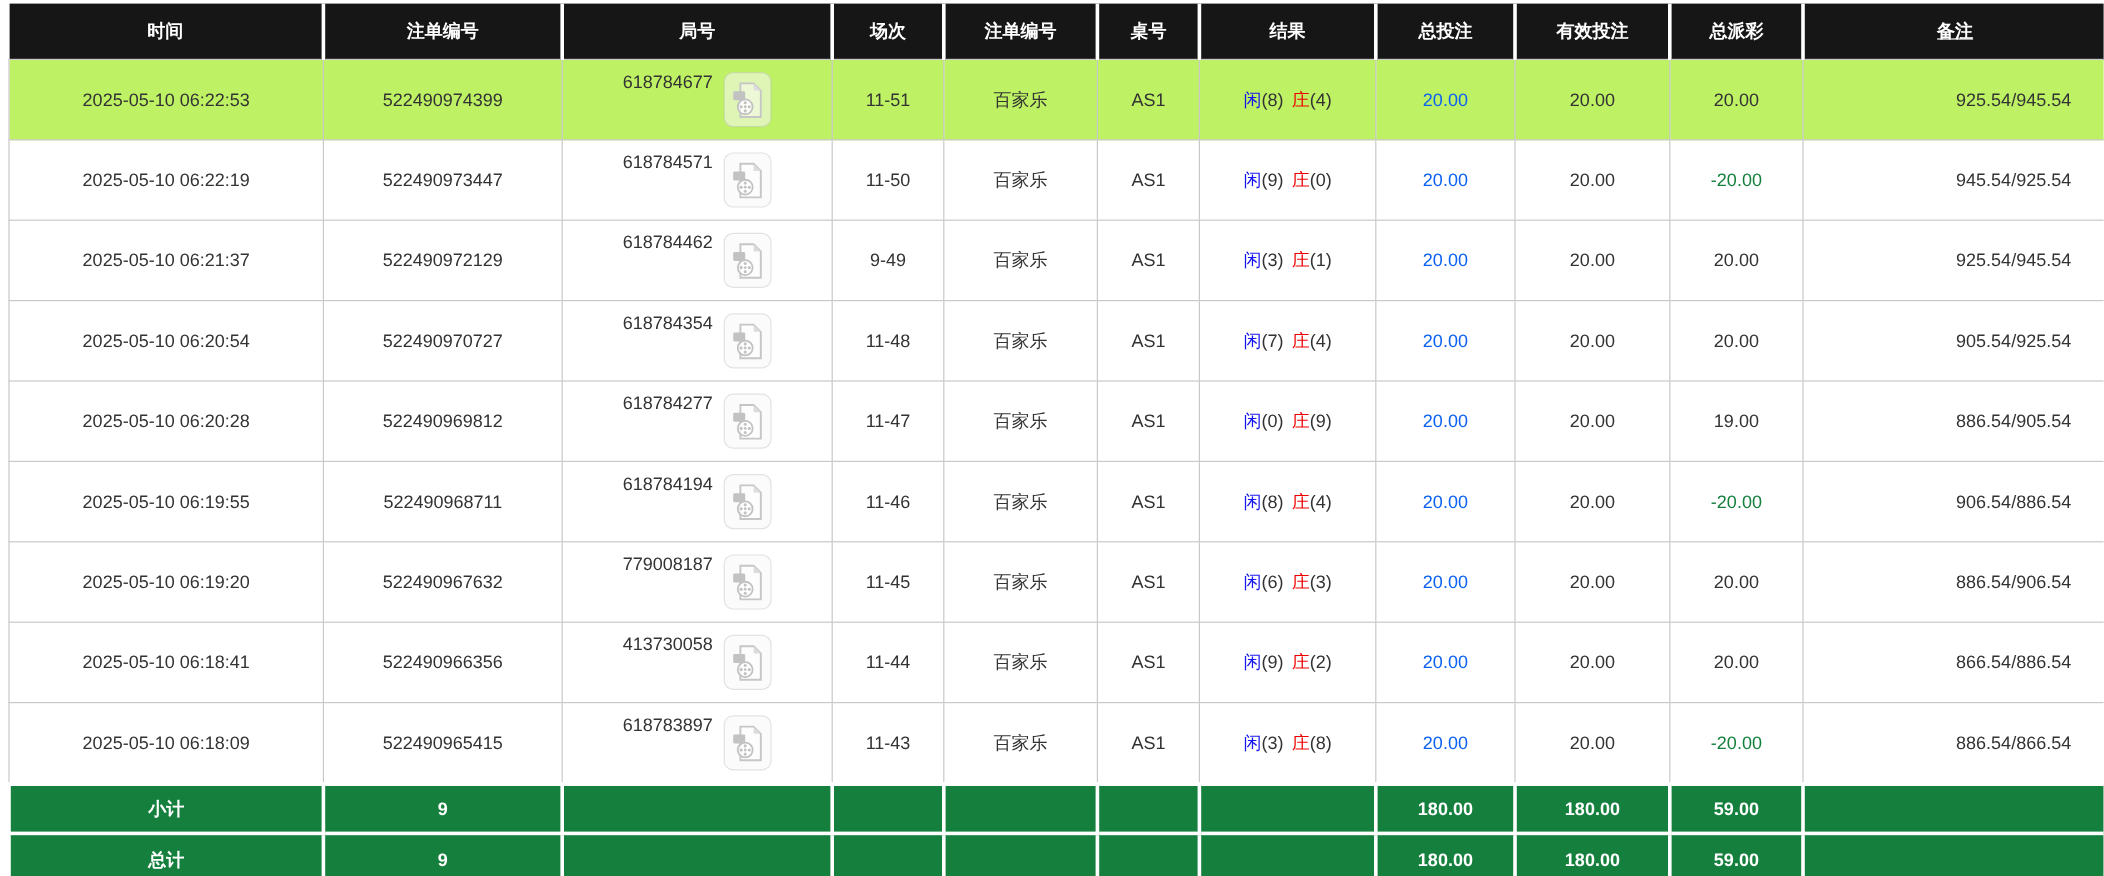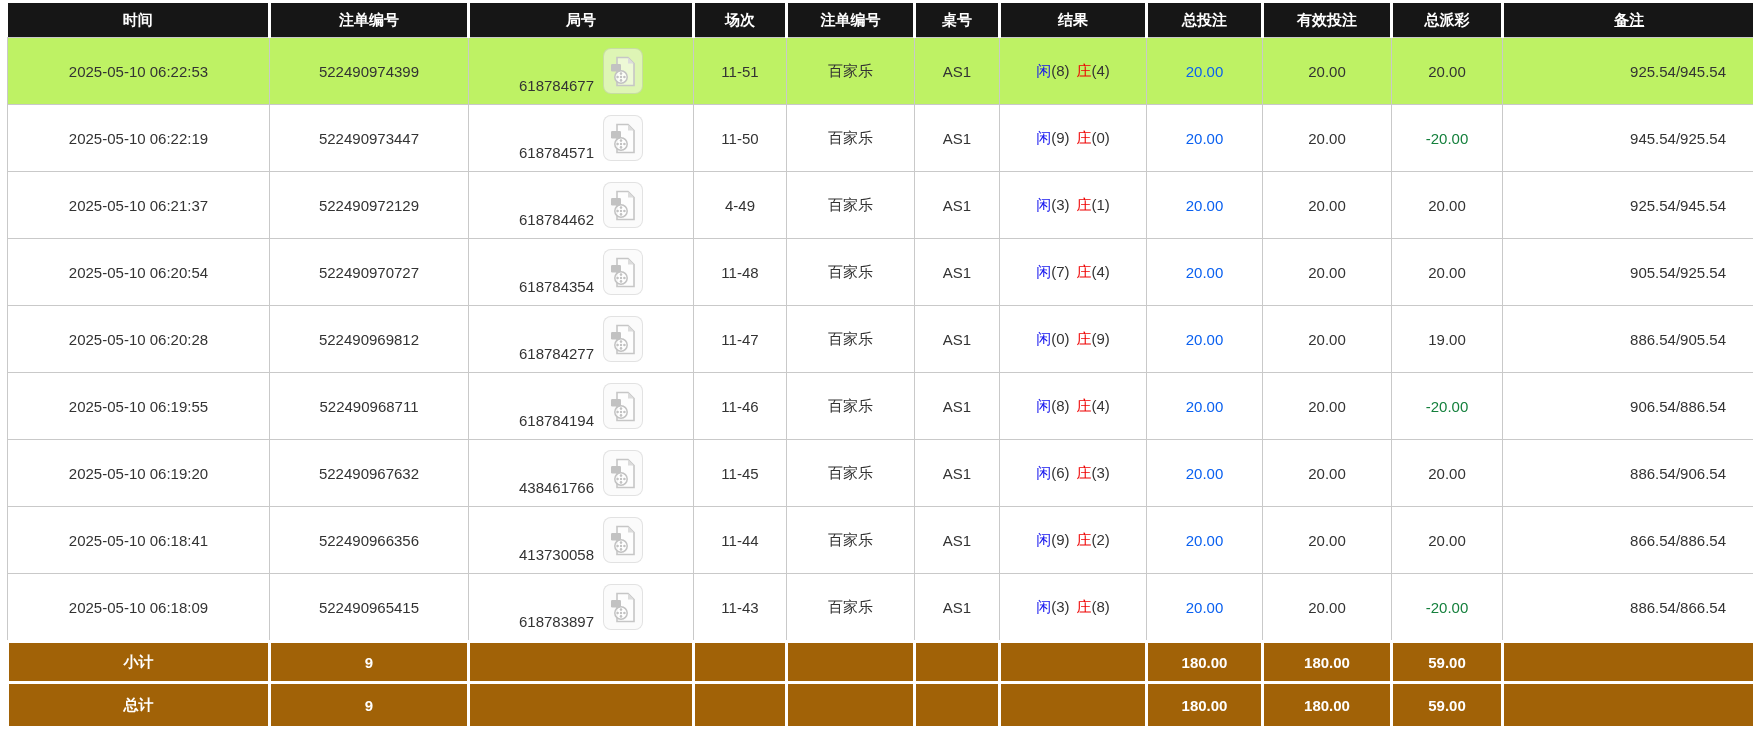--- a/index.html
+++ b/index.html
@@ -10,51 +10,51 @@
     font-size:15px; color:#333333;
   }
   table.records {
     border-collapse:collapse; table-layout:fixed;
     width:1747px; margin:3px 0 0 6px;
   }
   
   thead th {
     background:#161616; color:#ffffff;
     font-weight:bold; font-size:15px;
-    height:34px; padding:0;
+    height:46px; padding:0;
     border-right:3px solid #ffffff;
     text-align:center; vertical-align:middle;
   }
   thead th:last-child { border-right:none;text-decoration:underline; }
   
   tbody td {
     border:1px solid #c9c9c9;
     height:66px; padding:0 4px;
     text-align:center; vertical-align:middle;
     background:#ffffff;
   }
   tr.hl td { background:#bef264; }
   td.remark { text-align:right; padding-right:28px; }
-  .round-wrap { display:flex; align-items:flex-end; justify-content:center; gap:9px; }
+  .round-wrap { display:flex; align-items:flex-start; justify-content:center; gap:9px; }
   .video-btn {
     width:40px; height:46px; flex:0 0 auto;
     border:1px solid rgba(0,0,0,0.10);
     border-radius:8px;
     background:rgba(248,248,248,0.55);
     display:flex; align-items:center; justify-content:center;
     cursor:pointer; padding:0;
   }
   .bet-link { color:#0B61F0; cursor:pointer; }
   .result .p { color:#1414EE; }
   .result .b { color:#EE0000; margin-left:7px; }
   .result .v { color:#333333; }
   td.payout.neg { color:#15803d; }
   
   tfoot td {
-    background:#a16207; color:#ffffff; font-weight:bold;
+    background:#15803d; color:#ffffff; font-weight:bold;
     border:3px solid #ffffff;
     text-align:center; vertical-align:middle; padding:0 4px;
   }
   tfoot tr.sub td { height:38px; }
   tfoot tr.tot td { height:42px; }
 </style>
 </head>
 <body>
 
 <table class="records">
@@ -169,21 +169,21 @@
             <circle cx="11" cy="21" r="6.2" fill="rgba(255,255,255,0.8)" stroke="#c2c2c2" stroke-width="1.5"></circle>
             <circle cx="11" cy="21" r="1.2" fill="#c2c2c2"></circle>
             <circle cx="11" cy="17.6" r="1.3" fill="#c2c2c2"></circle>
             <circle cx="11" cy="24.4" r="1.3" fill="#c2c2c2"></circle>
             <circle cx="7.6" cy="21" r="1.3" fill="#c2c2c2"></circle>
             <circle cx="14.4" cy="21" r="1.3" fill="#c2c2c2"></circle>
           </svg>
         </button>
       </div>
     </td>
-    <td>4-49</td>
+    <td>9-49</td>
     <td>百家乐</td>
     <td>AS1</td>
     <td class="result">
       <span class="p">闲</span><span class="v">(3)</span><span class="b">庄</span><span class="v">(1)</span>
     </td>
     <td>
       <span class="bet-link">20.00</span>
     </td>
     <td>20.00</td>
     <td class="payout">20.00</td>
@@ -289,21 +289,21 @@
     </td>
     <td>20.00</td>
     <td class="payout neg">-20.00</td>
     <td class="remark">906.54/886.54</td>
   </tr>
       <tr>
     <td>2025-05-10 06:19:20</td>
     <td>522490967632</td>
     <td>
       <div class="round-wrap">
-        <span>438461766</span>
+        <span>779008187</span>
         <button class="video-btn">
           <svg width="26" height="31" viewBox="0 0 26 31">
             <path d="M7 1.5 h11 l6 6 v22 H7 z" fill="rgba(255,255,255,0.45)" stroke="#c6c6c6" stroke-width="1.6"></path>
             <path d="M18 1.5 l6 6 h-6 z" fill="#dcdcdc"></path>
             <rect x="1" y="8" width="10" height="7.5" rx="1.2" fill="#c2c2c2"></rect>
             <circle cx="11" cy="21" r="6.2" fill="rgba(255,255,255,0.8)" stroke="#c2c2c2" stroke-width="1.5"></circle>
             <circle cx="11" cy="21" r="1.2" fill="#c2c2c2"></circle>
             <circle cx="11" cy="17.6" r="1.3" fill="#c2c2c2"></circle>
             <circle cx="11" cy="24.4" r="1.3" fill="#c2c2c2"></circle>
             <circle cx="7.6" cy="21" r="1.3" fill="#c2c2c2"></circle>

